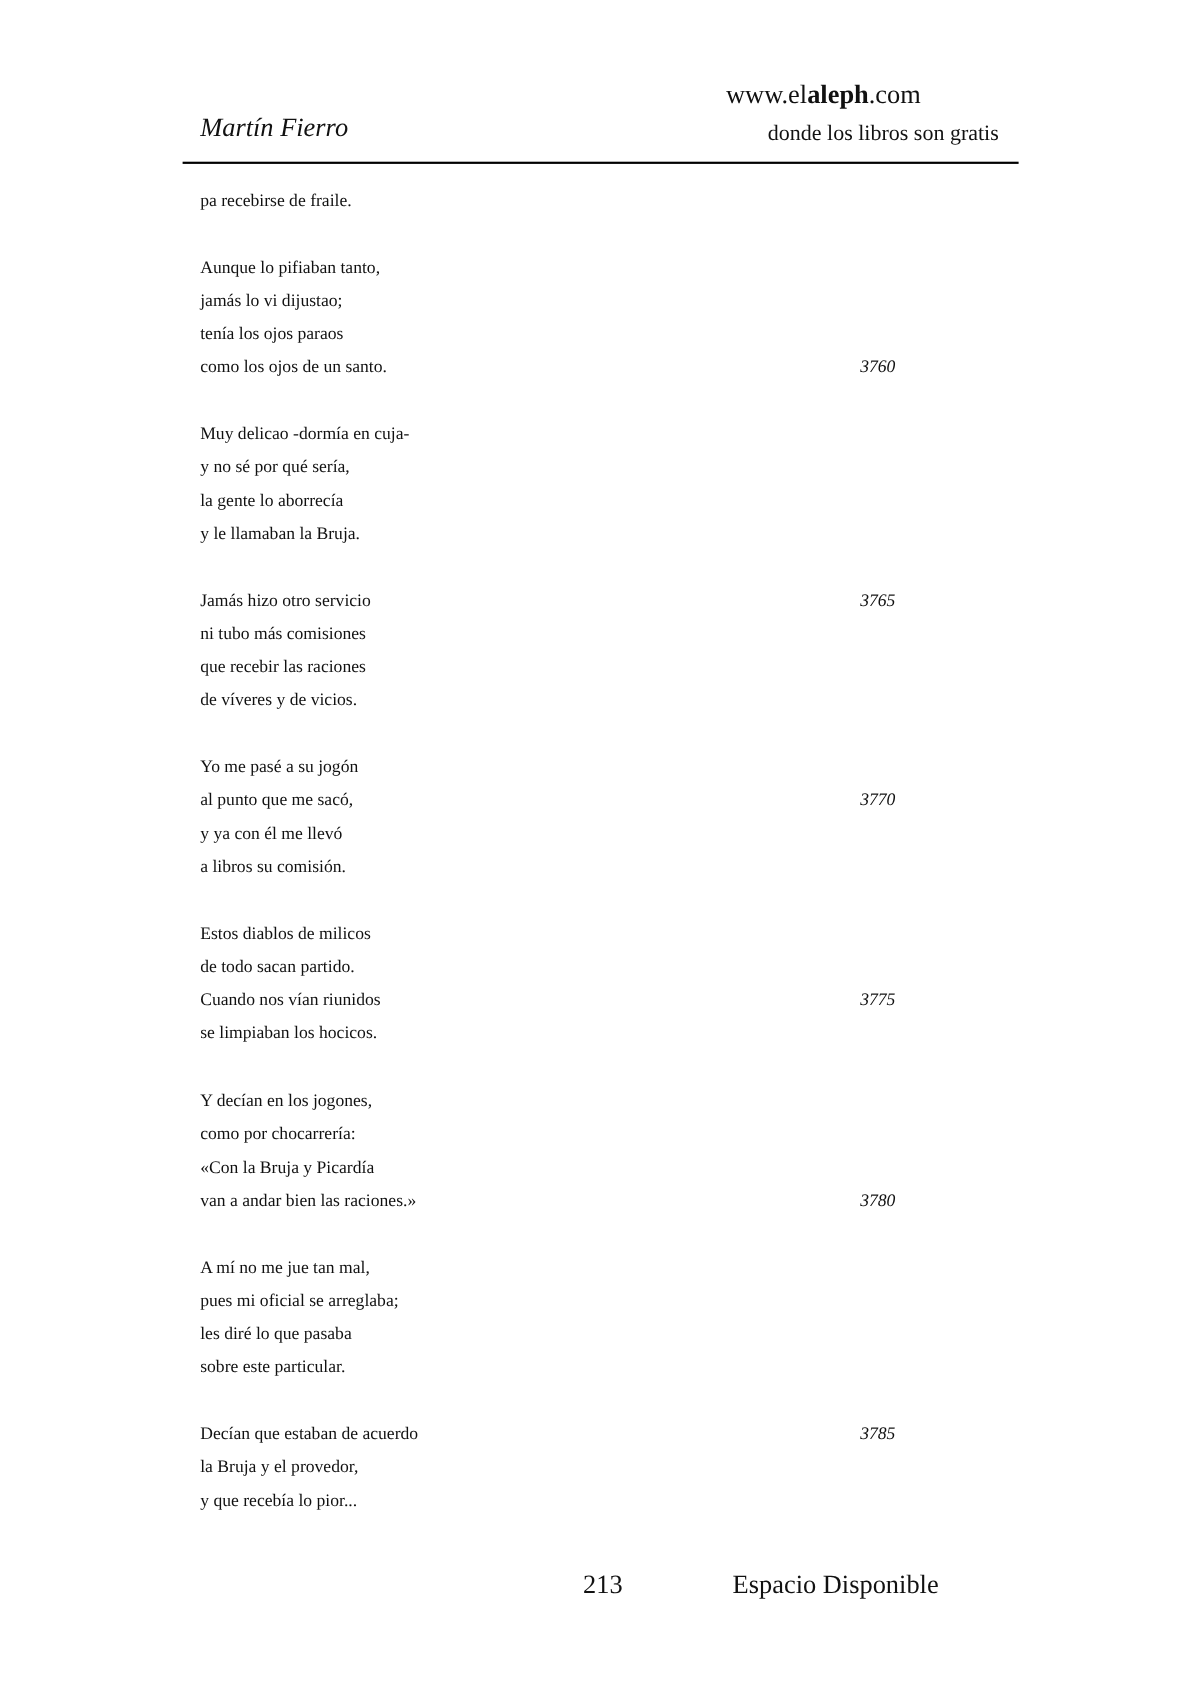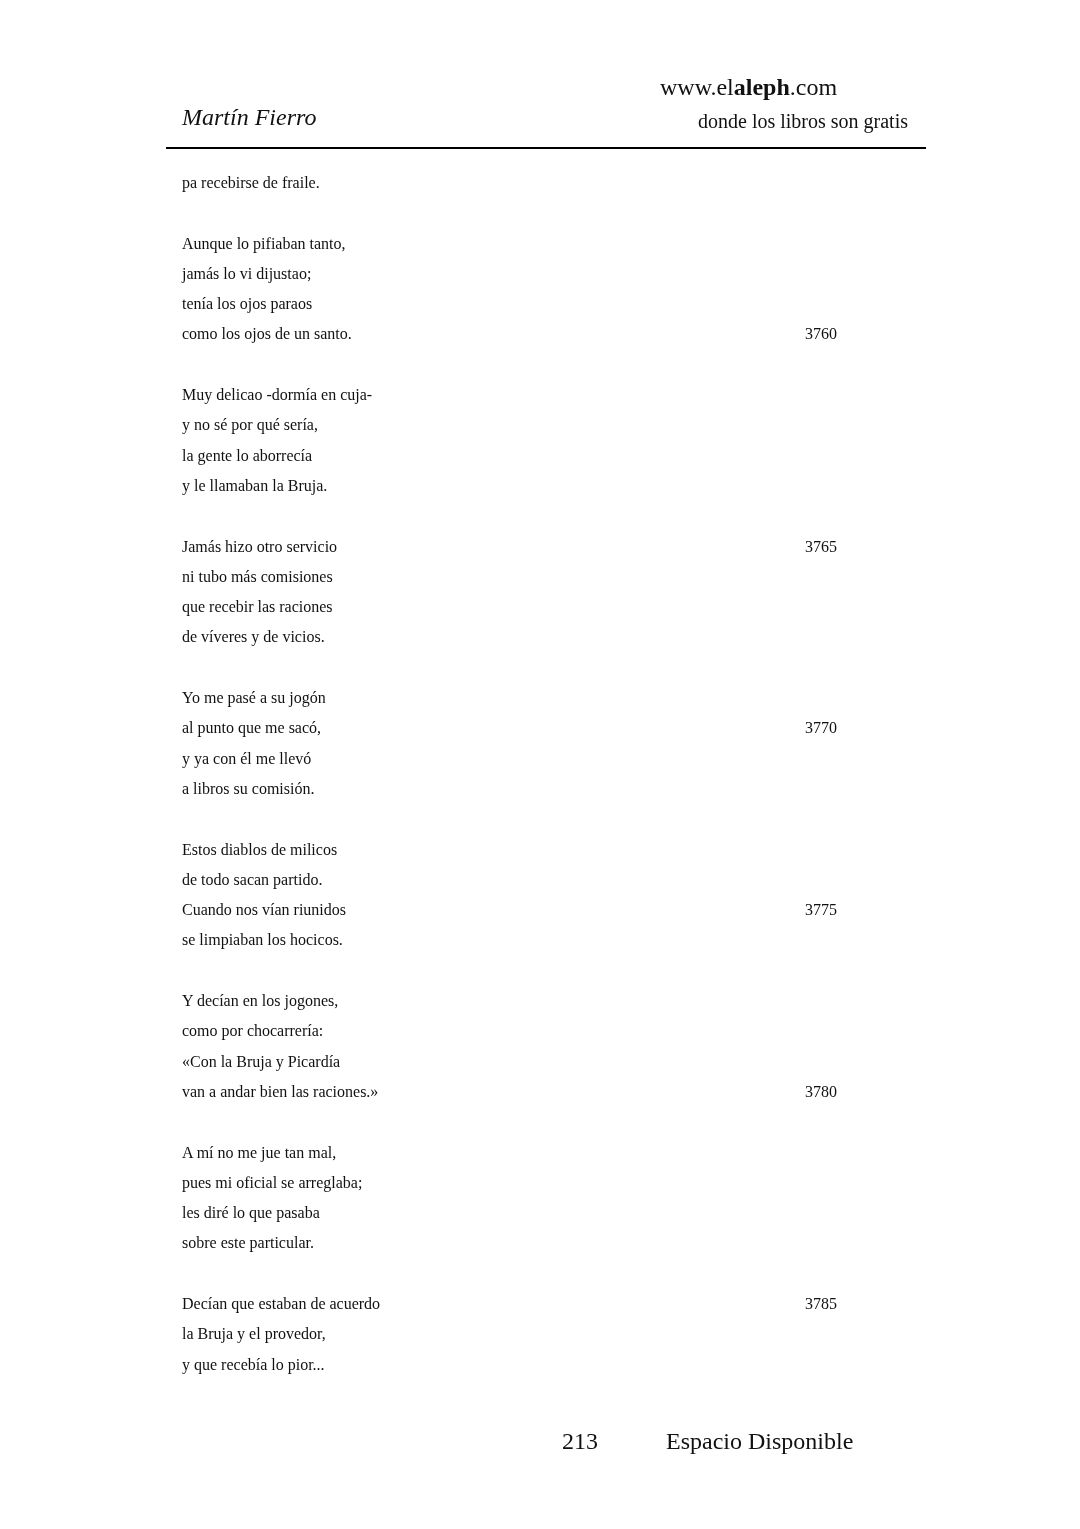--- a/index.html
+++ b/index.html
@@ -6,22 +6,22 @@
   body { width: 1080px; height: 1529px; position: relative; overflow: hidden;
          font-family: "Liberation Serif", "DejaVu Serif", serif; color: #111111; }
   .header-title { position: absolute; left: 182px; top: 104px; font-size: 24px; font-style: italic; }
   .header-site { position: absolute; left: 660px; width: 248px; top: 74px; text-align: left; font-size: 24px; }
   .header-site b { font-weight: bold; }
   .header-tagline { position: absolute; left: 660px; width: 248px; top: 110px; text-align: right; font-size: 20px; }
   .header-rule { position: absolute; left: 166px; width: 760px; top: 147px; height: 2px; background: #000000; }
   .poem { position: absolute; left: 182px; top: 168px; width: 700px; }
   .line { position: relative; height: 30.3px; line-height: 30.3px; font-size: 16px; white-space: nowrap; }
   .blank { height: 30.3px; }
-  .num { position: absolute; left: 623px; top: 0; }
-  .page-number { position: absolute; left: 530px; top: 1428px; font-size: 24px; margin-left: 32px; }
+  .num { position: absolute; left: 600px; top: 0; font-style: italic; }
+  .page-number { position: absolute; left: 530px; top: 1428px; font-size: 24px; }
   .footer-label { position: absolute; left: 666px; top: 1428px; font-size: 24px; text-align: right; }
 </style>
 </head>
 <body>
 
 <div>
   <div class="header-title">Martín Fierro</div>
   <div class="header-site"><span>www.el</span><b>aleph</b><span>.com</span></div>
   <div class="header-tagline">donde los libros son gratis</div>
   <div class="header-rule"></div>

